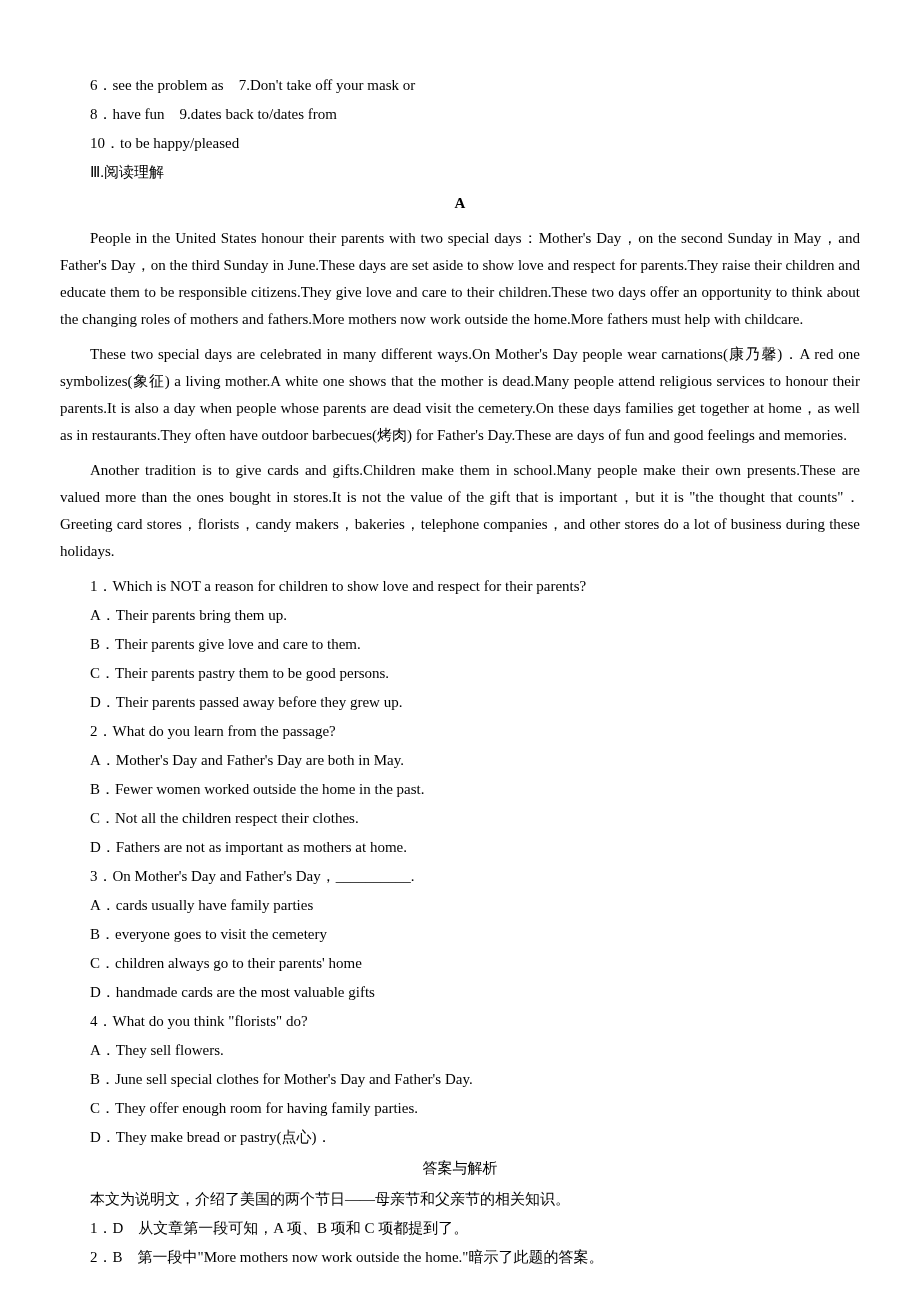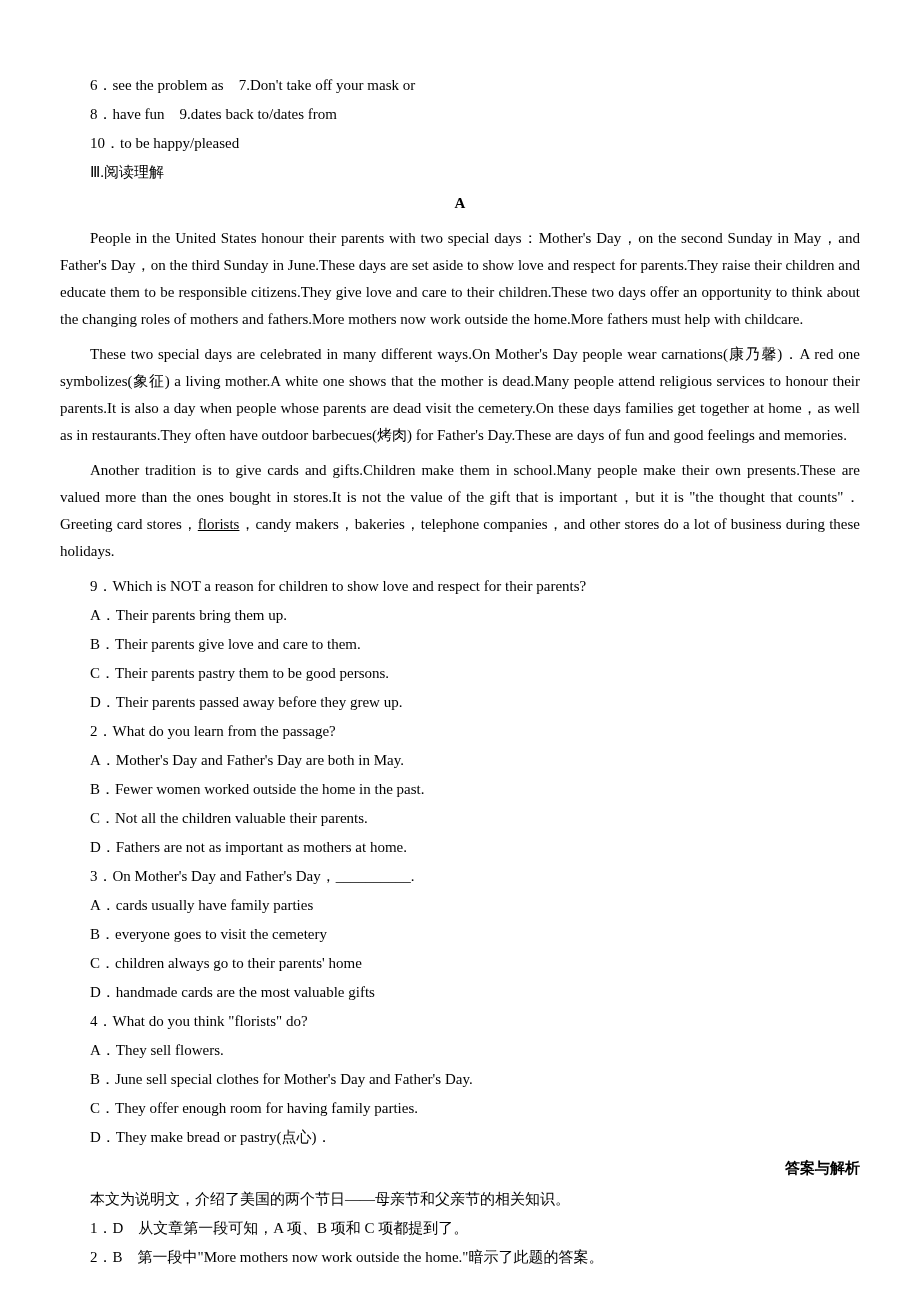--- a/index.html
+++ b/index.html
@@ -23,58 +23,56 @@
       text-justify: inter-word;
       margin: 8px 0;
       text-indent: 2em;
     }
     .line {
       margin: 2px 0;
       text-indent: 2em;
       font-family: Liberation Serif, serif;
     }
     .underline {
-      text-decoration: underline;
     }
     .page-num {
       text-align: center;
       margin-top: 40px;
       font-size: 14px;
     }
     .answer-title {
-      text-align: right;
+      text-align: center;
       margin: 4px 0;
-      font-weight: bold;
     }
   </style>
 </head>
 <body>
 
 <div class="line">6．see the problem as　7.Don't take off your mask or</div>
 <div class="line">8．have fun　9.dates back to/dates from</div>
 <div class="line">10．to be happy/pleased</div>
 <div class="line">Ⅲ.阅读理解</div>
 
 <div class="section-title">A</div>
 
 <div class="para-justify">People in the United States honour their parents with two special days：Mother's Day，on the second Sunday in May，and Father's Day，on the third Sunday in June.These days are set aside to show love and respect for parents.They raise their children and educate them to be responsible citizens.They give love and care to their children.These two days offer an opportunity to think about the changing roles of mothers and fathers.More mothers now work outside the home.More fathers must help with childcare.</div>
 <div class="para-justify">These two special days are celebrated in many different ways.On Mother's Day people wear carnations(康乃馨)．A red one symbolizes(象征) a living mother.A white one shows that the mother is dead.Many people attend religious services to honour their parents.It is also a day when people whose parents are dead visit the cemetery.On these days families get together at home，as well as in restaurants.They often have outdoor barbecues(烤肉) for Father's Day.These are days of fun and good feelings and memories.</div>
 <div class="para-justify">
   <span>Another tradition is to give cards and gifts.Children make them in school.Many people make their own presents.These are valued more than the ones bought in stores.It is not the value of the gift that is important，but it is "the thought that counts"．Greeting card stores，</span><span class="underline">florists</span><span>，candy makers，bakeries，telephone companies，and other stores do a lot of business during these holidays.</span>
 </div>
 
-<div class="line">9．Which is NOT a reason for children to show love and respect for their parents?</div>
+<div class="line">1．Which is NOT a reason for children to show love and respect for their parents?</div>
 <div class="line">A．Their parents bring them up.</div>
 <div class="line">B．Their parents give love and care to them.</div>
 <div class="line">C．Their parents pastry them to be good persons.</div>
 <div class="line">D．Their parents passed away before they grew up.</div>
 <div class="line">2．What do you learn from the passage?</div>
 <div class="line">A．Mother's Day and Father's Day are both in May.</div>
 <div class="line">B．Fewer women worked outside the home in the past.</div>
-<div class="line">C．Not all the children valuable their parents.</div>
+<div class="line">C．Not all the children respect their clothes.</div>
 <div class="line">D．Fathers are not as important as mothers at home.</div>
 <div class="line">3．On Mother's Day and Father's Day，__________.</div>
 <div class="line">A．cards usually have family parties</div>
 <div class="line">B．everyone goes to visit the cemetery</div>
 <div class="line">C．children always go to their parents' home</div>
 <div class="line">D．hand­made cards are the most valuable gifts</div>
 <div class="line">4．What do you think "florists" do?</div>
 <div class="line">A．They sell flowers.</div>
 <div class="line">B．June sell special clothes for Mother's Day and Father's Day.</div>
 <div class="line">C．They offer enough room for having family parties.</div>

